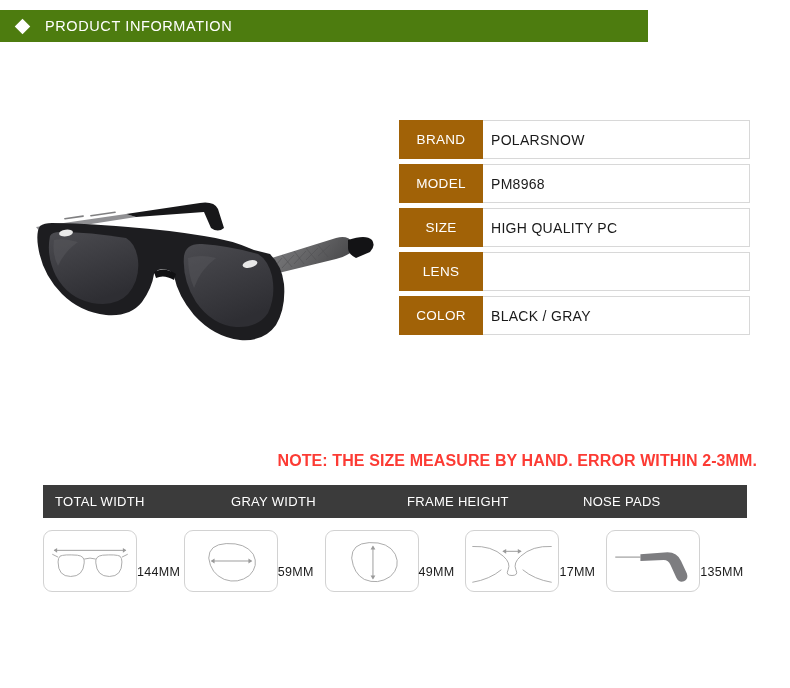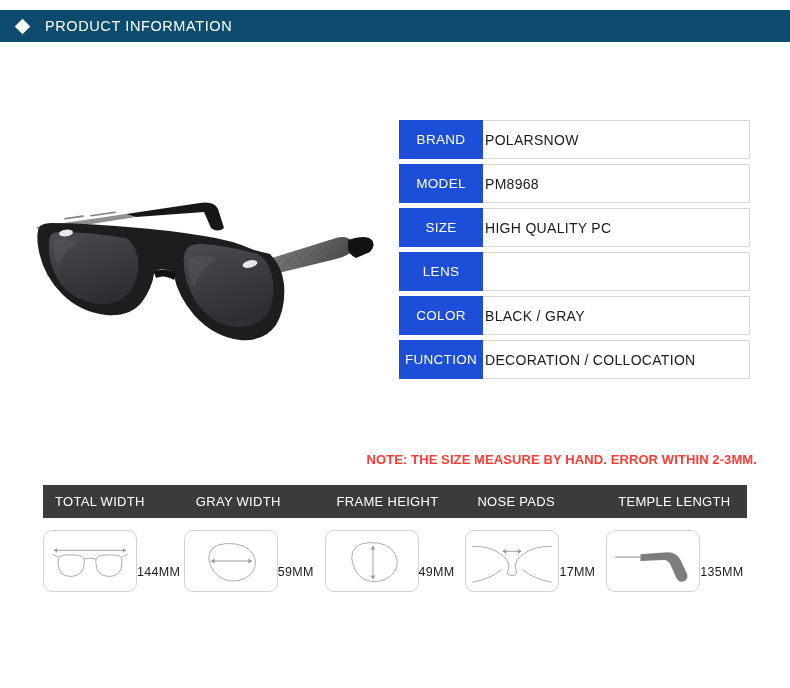--- a/index.html
+++ b/index.html
@@ -13,23 +13,23 @@
     font-family: "Liberation Sans", sans-serif;
     overflow: hidden;
     position: relative;
   }
 
   
   .header-bar {
     position: absolute;
     left: 0;
     top: 10px;
-    width: 790px;
+    width: 648px;
     height: 32px;
-    background: #0c4a6e;
+    background: #4d7c0f;
     display: flex;
     align-items: center;
   }
   .header-diamond {
     width: 11px;
     height: 11px;
     background: #ffffff;
     transform: rotate(45deg);
     margin-left: 17px;
     flex: none;
@@ -64,46 +64,46 @@
     align-items: stretch;
     height: 39px;
     margin-bottom: 5px;
     border: 1px solid #d8d8d8;
     box-sizing: border-box;
     background: #ffffff;
   }
   .spec-label {
     width: 84px;
     flex: none;
-    background: #1d4ed8;
+    background: #a16207;
     color: #ffffff;
     font-size: 13.5px;
     display: flex;
     align-items: center;
     justify-content: center;
     letter-spacing: 0.3px;
     margin: -1px 0 -1px -1px;
   }
   .spec-value {
     flex: 1;
     display: flex;
     align-items: center;
-    padding-left: 2px;
+    padding-left: 8px;
     color: #1a1a1a;
     font-size: 14px;
     letter-spacing: 0.3px;
   }
 
   
   .size-note {
     position: absolute;
     right: 33px;
     top: 452px;
     color: #fc3b34;
-    font-size: 13px;
+    font-size: 16px;
     font-weight: bold;
     letter-spacing: 0.1px;
     white-space: nowrap;
   }
 
   
   .measure-bar {
     position: absolute;
     left: 43px;
     top: 485px;
@@ -258,35 +258,30 @@
 
   <div class="spec-row">
     <div class="spec-label">LENS</div>
   </div>
 
   <div class="spec-row">
     <div class="spec-label">COLOR</div>
     <div class="spec-value">BLACK / GRAY</div>
   </div>
 
-  <div class="spec-row">
-    <div class="spec-label">FUNCTION</div>
-    <div class="spec-value">DECORATION / COLLOCATION</div>
-  </div>
 
 </div>
 
 <div class="size-note">NOTE: THE SIZE MEASURE BY HAND. ERROR WITHIN 2-3MM.</div>
 
 <div class="measure-bar">
   <div class="measure-bar-cell">TOTAL WIDTH</div>
   <div class="measure-bar-cell">GRAY WIDTH</div>
   <div class="measure-bar-cell">FRAME HEIGHT</div>
   <div class="measure-bar-cell">NOSE PADS</div>
-  <div class="measure-bar-cell">TEMPLE LENGTH</div>
 </div>
 
 <div class="measure-items">
 
   <div class="measure-item">
     <div class="measure-card">
       <svg viewBox="0 0 94 62" width="92" height="60">
         <g fill="none" stroke="#a9a9a9" stroke-width="1">
           <path d="M14 32 Q14 47 27 47 Q40 47 41 33 Q42 26 34 25 Q20 24 16 26 Q14 28 14 32 Z"></path>
           <path d="M80 32 Q80 47 67 47 Q54 47 53 33 Q52 26 60 25 Q74 24 78 26 Q80 28 80 32 Z"></path>

